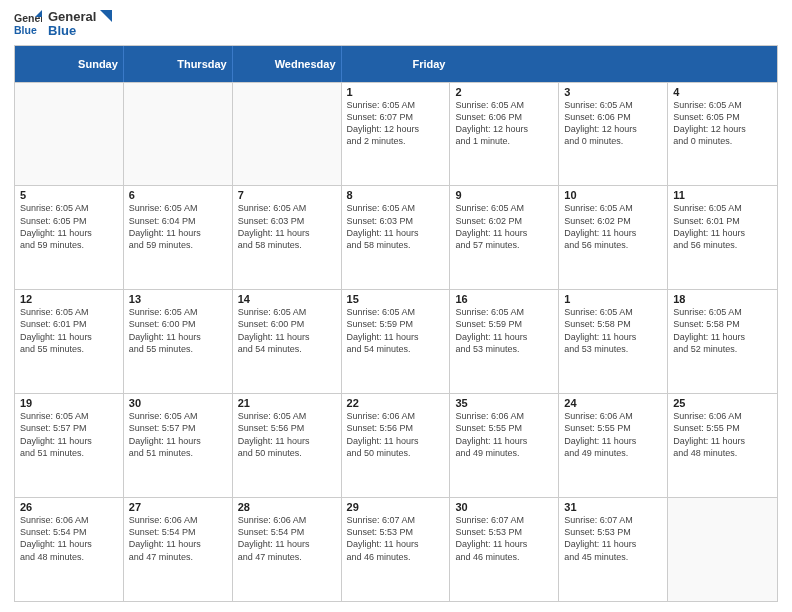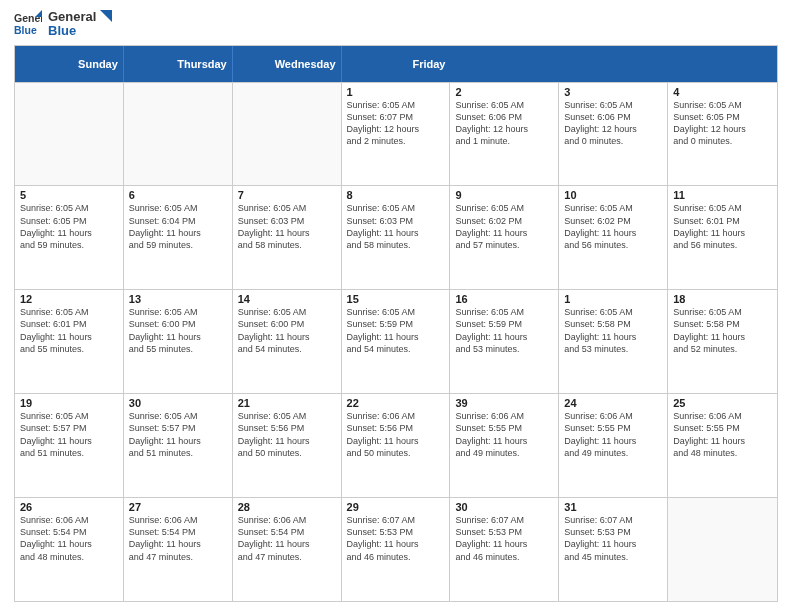--- a/index.html
+++ b/index.html
@@ -293,21 +293,21 @@
 and 50 minutes.</div>
           </div>
           <div class="cal-cell">
             <span class="day-number">22</span>
             <div class="cell-text" style="white-space: pre-line;">Sunrise: 6:06 AM
 Sunset: 5:56 PM
 Daylight: 11 hours
 and 50 minutes.</div>
           </div>
           <div class="cal-cell">
-            <span class="day-number">39</span>
+            <span class="day-number">35</span>
             <div class="cell-text" style="white-space: pre-line;">Sunrise: 6:06 AM
 Sunset: 5:55 PM
 Daylight: 11 hours
 and 49 minutes.</div>
           </div>
           <div class="cal-cell">
             <span class="day-number">24</span>
             <div class="cell-text" style="white-space: pre-line;">Sunrise: 6:06 AM
 Sunset: 5:55 PM
 Daylight: 11 hours

